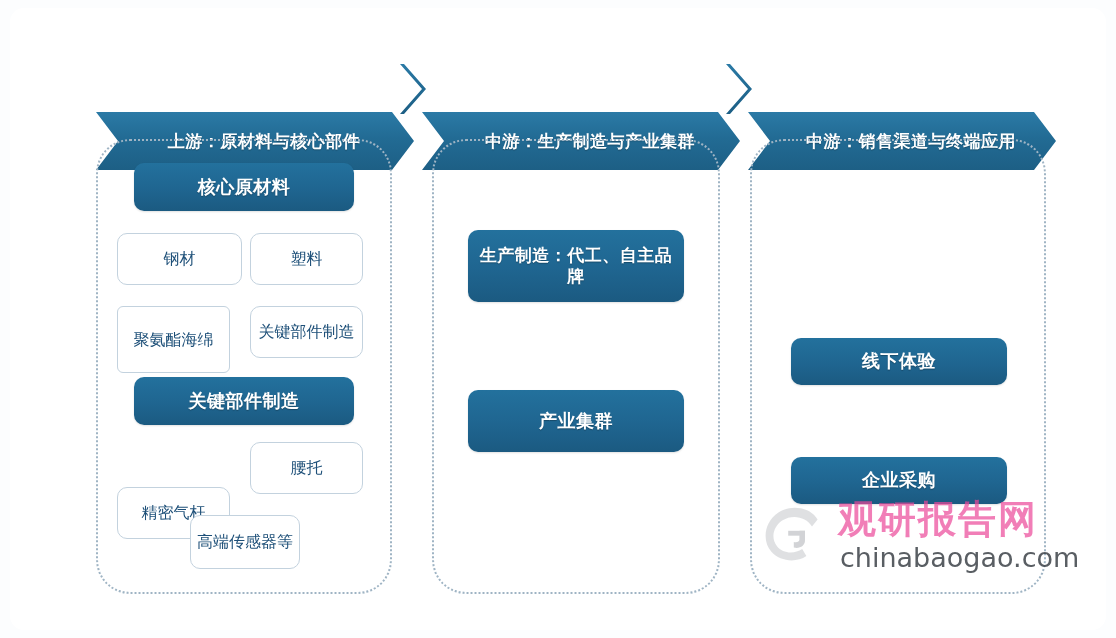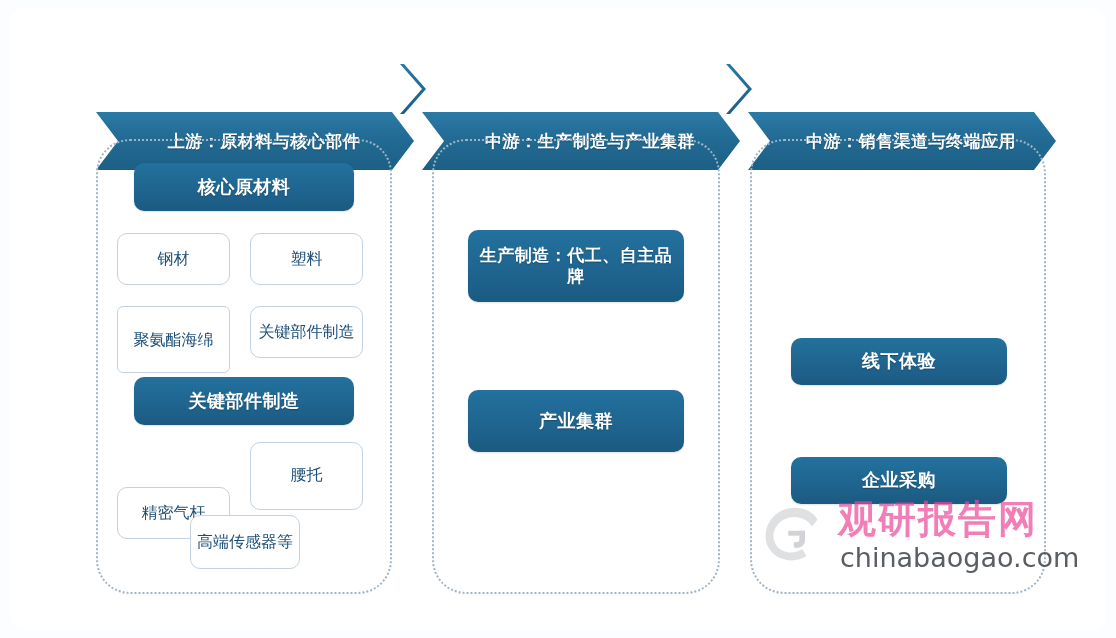--- a/index.html
+++ b/index.html
@@ -135,27 +135,27 @@
     justify-content: center;
     text-align: center;
     font-size: 16px;
     box-sizing: border-box;
     line-height: 1.25;
     padding: 2px 6px;
   }
 
   
   .c1-head1 { left: 124px; top: 155px;  width: 220px; height: 48px; }
-  .c1-b1    { left: 107px; top: 225px;  width: 113px; height: 52px; }
+  .c1-b1    { left: 107px; top: 225px;  width: 125px; height: 52px; }
   .c1-b2    { left: 240px; top: 225px;  width: 113px; height: 52px; }
   .c1-b3    { left: 107px; top: 298px;  width: 113px; height: 67px; border-radius: 6px; }
   .c1-b4    { left: 240px; top: 298px;  width: 113px; height: 52px; }
   .c1-head2 { left: 124px; top: 369px;  width: 220px; height: 48px; }
   .c1-b5    { left: 107px; top: 434px;  width: 113px; height: 52px; margin-top: 45px; }
-  .c1-b6    { left: 240px; top: 434px;  width: 113px; height: 68px; font-family: Liberation Mono, monospace; }
+  .c1-b6    { left: 240px; top: 434px;  width: 113px; height: 52px; }
   .c1-b7    { left: 180px; top: 507px;  width: 110px; height: 54px; }
 
   
   .c2-1 { left: 458px; top: 222px; width: 216px; height: 72px; font-size: 17px; }
   .c2-2 { left: 458px; top: 382px; width: 216px; height: 62px; }
 
   
   .c3-1 { left: 781px; top: 211px; width: 216px; height: 47px; }
   .c3-2 { left: 781px; top: 330px; width: 216px; height: 47px; }
   .c3-3 { left: 781px; top: 449px; width: 216px; height: 47px; }

